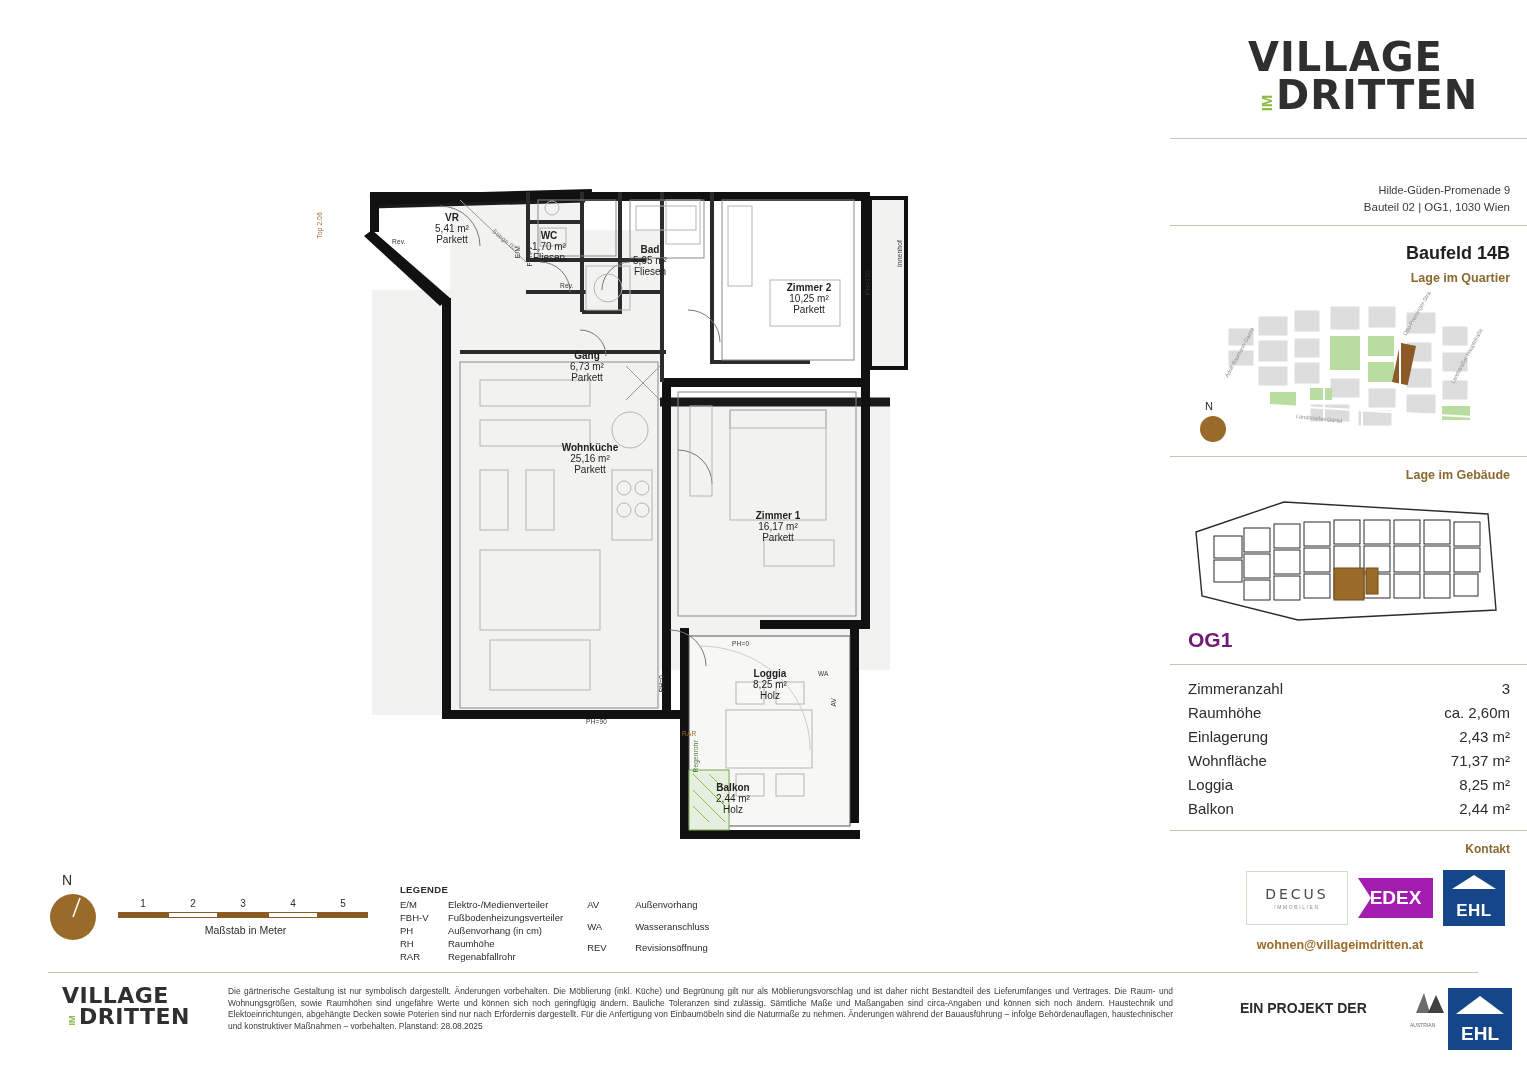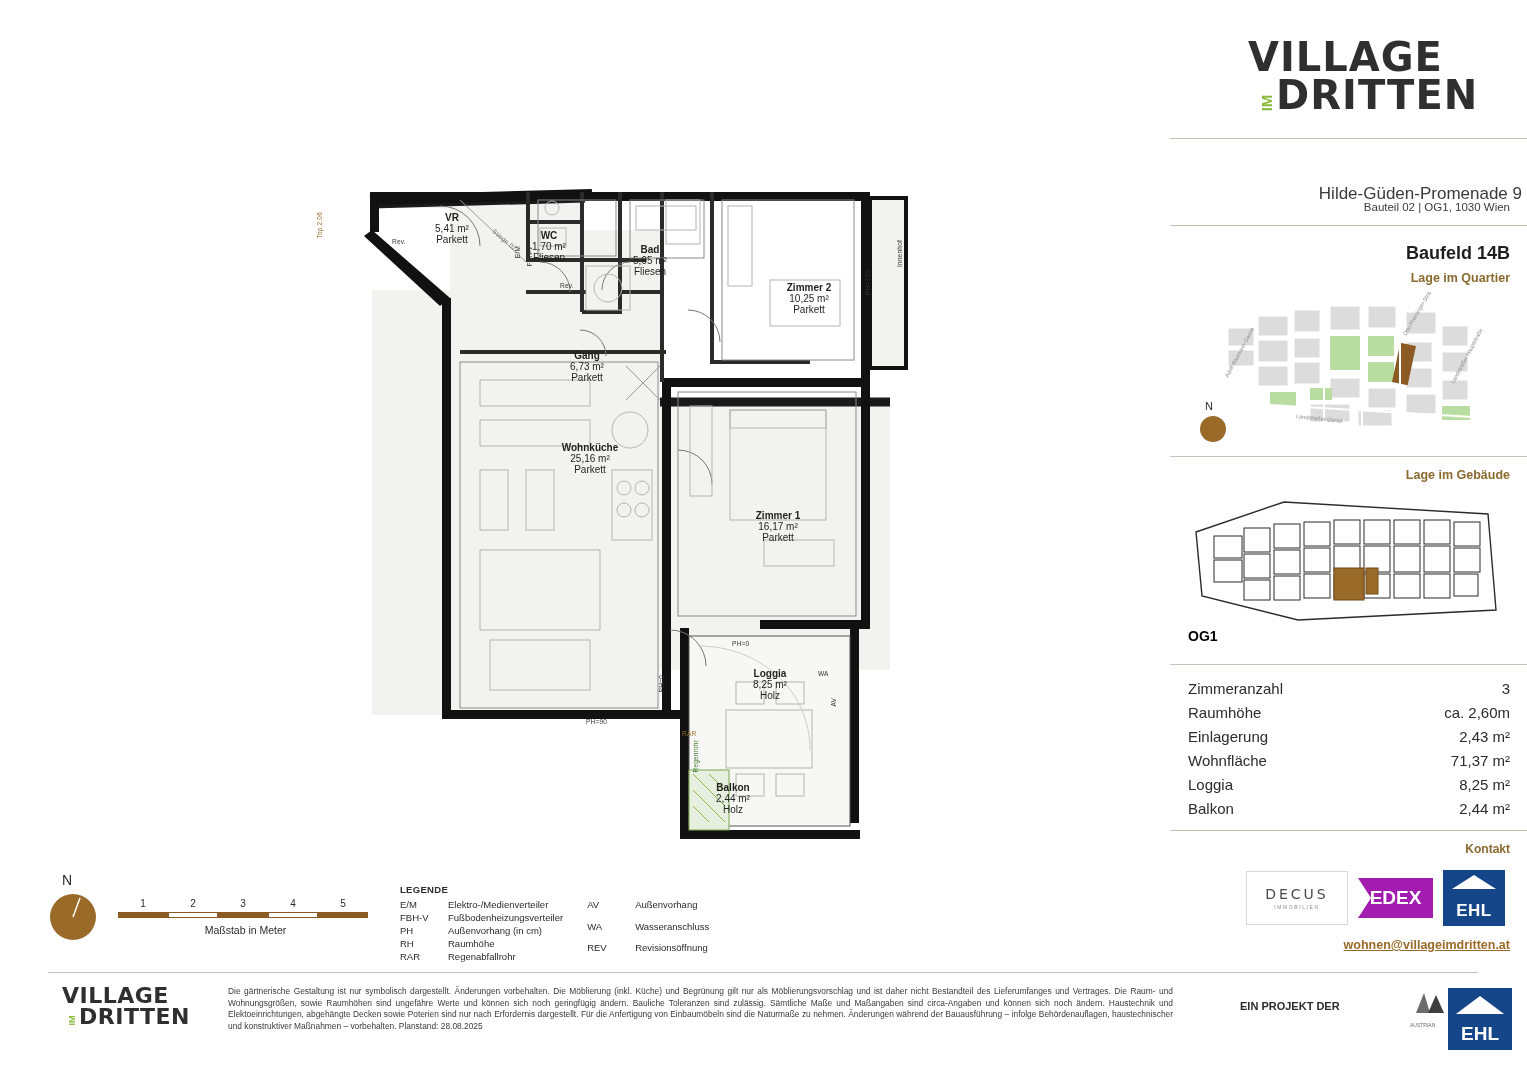--- a/index.html
+++ b/index.html
@@ -13,52 +13,52 @@
   
   .right-panel{position:absolute;left:1170px;top:0;width:357px;height:1080px;}
   .logo-main{position:absolute;left:78px;top:38px;width:240px;}
   .logo-village{font-family:"DejaVu Sans", sans-serif;font-weight:bold;font-size:40px;letter-spacing:1px;color:#2f2f2f;line-height:38px;}
   .logo-row2{display:flex;align-items:flex-end;gap:6px;line-height:38px;}
   .logo-im{font-size:15px;font-weight:bold;color:#8aba3f;transform:rotate(-90deg);transform-origin:center;display:inline-block;width:22px;height:22px;text-align:center;}
   .logo-dritten{font-family:"DejaVu Sans", sans-serif;font-weight:bold;font-size:40px;color:#2f2f2f;letter-spacing:1px;}
   .hr{position:absolute;left:0;width:357px;height:1px;background:#c9c3b5;}
 
   .top-nr{position:absolute;left:0;top:152px;width:340px;text-align:right;font-size:23px;font-weight:bold;color:#1f1f1f;}
-  .addr1{position:absolute;left:12px;top:184px;width:340px;text-align:right;font-size:17px;color:#3a3a3a;}
+  .addr1{position:absolute;left:0;top:184px;width:340px;text-align:right;font-size:11px;color:#3a3a3a;}
   .addr2{position:absolute;left:0;top:201px;width:340px;text-align:right;font-size:11.5px;color:#3a3a3a;}
 
   .baufeld{position:absolute;left:0;top:243px;width:340px;text-align:right;font-size:18px;font-weight:bold;color:#1f1f1f;}
   .lage-quartier{position:absolute;left:0;top:271px;width:340px;text-align:right;font-size:12.5px;font-weight:bold;color:#8a6a2e;}
 
   .quartier-map{position:absolute;left:40px;top:292px;width:300px;height:160px;}
   .compass-small{position:absolute;left:28px;top:410px;width:34px;height:34px;}
   .compass-circle{width:26px;height:26px;border-radius:50%;background:#9a6a28;position:absolute;left:2px;top:6px;}
   .compass-n{position:absolute;left:7px;top:-10px;font-size:11px;color:#2b2b2b;}
 
   .lage-gebaeude{position:absolute;left:0;top:468px;width:340px;text-align:right;font-size:12.5px;font-weight:bold;color:#8a6a2e;}
   .bldg-map{position:absolute;left:18px;top:492px;width:322px;height:135px;}
 
-  .og-label{position:absolute;left:18px;top:628px;font-size:14px;font-weight:bold;color:#000000;}
+  .og-label{position:absolute;left:18px;top:628px;font-size:21px;font-weight:bold;color:#701a75;}
 
   .facts{position:absolute;left:18px;top:676px;width:322px;font-size:15px;color:#2b2b2b;}
   .fact-row{display:flex;justify-content:space-between;padding:3.5px 0;}
   .fact-row .k{text-align:left;}
   .fact-row .v{text-align:right;}
 
   .kontakt{position:absolute;left:0;top:842px;width:340px;text-align:right;font-size:12px;font-weight:bold;color:#8a6a2e;}
   .partners{position:absolute;left:76px;top:868px;width:270px;height:60px;display:flex;align-items:center;gap:10px;}
   .decus{width:100px;height:52px;border:1px solid #ddd8cd;background:#fff;display:flex;flex-direction:column;align-items:center;justify-content:center;}
   .decus-t{font-family:"DejaVu Sans", sans-serif;font-size:14px;letter-spacing:3px;color:#4a4a4a;}
   .decus-s{font-size:5px;letter-spacing:1.6px;color:#8d8d8d;margin-top:2px;}
   .edex{width:75px;height:40px;background:#a21caf;color:#fff;font-weight:bold;font-size:19px;display:flex;align-items:center;justify-content:center;position:relative;}
   .edex:before{content:"";position:absolute;left:0;top:0;border-left:13px solid #fff;border-top:20px solid transparent;border-bottom:20px solid transparent;}
   .ehl-box{width:62px;height:56px;background:#16468a;position:relative;display:flex;align-items:flex-end;justify-content:center;}
   .ehl-box .roof{position:absolute;top:5px;left:50%;transform:translateX(-50%);width:0;height:0;border-left:22px solid transparent;border-right:22px solid transparent;border-bottom:14px solid #fff;}
   .ehl-box .txt{color:#fff;font-weight:bold;font-size:17px;margin-bottom:5px;letter-spacing:.5px;}
-  .mail{position:absolute;left:0;top:938px;width:340px;text-align:right;font-size:12.5px;font-weight:bold;color:#9a6a28;text-decoration:underline;}
+  .mail{position:absolute;left:0;top:938px;width:340px;text-align:center;font-size:12.5px;font-weight:bold;color:#9a6a28;}
 
   
   .plan{position:absolute;left:330px;top:170px;width:620px;height:680px;}
   .rlabel{position:absolute;text-align:center;font-size:10px;line-height:11px;color:#1f1f1f;}
   .rlabel b{font-weight:bold;}
   .tiny{position:absolute;font-size:6.5px;color:#333;letter-spacing:.2px;}
   .vert{writing-mode:vertical-rl;transform:rotate(180deg);}
 
   
   .compass-big{position:absolute;left:46px;top:872px;width:60px;height:72px;}
@@ -78,21 +78,21 @@
 
   .footer-line{position:absolute;left:48px;top:972px;width:1430px;height:1px;background:#c9c3b5;}
   .footer-logo{position:absolute;left:62px;top:985px;width:150px;}
   .fl-v{font-family:"DejaVu Sans", sans-serif;font-weight:bold;font-size:22px;color:#2f2f2f;line-height:21px;letter-spacing:.5px;}
   .fl-row{display:flex;align-items:flex-end;gap:4px;line-height:21px;}
   .fl-im{font-size:9px;font-weight:bold;color:#8aba3f;transform:rotate(-90deg);display:inline-block;width:13px;height:13px;text-align:center;}
   .fl-d{font-family:"DejaVu Sans", sans-serif;font-weight:bold;font-size:22px;color:#2f2f2f;letter-spacing:.5px;}
 
   .disclaimer{position:absolute;left:228px;top:986px;width:945px;font-size:8.4px;line-height:11.6px;color:#3a3a3a;text-align:justify;}
 
-  .proj{position:absolute;left:1240px;top:1000px;font-size:11px;font-weight:bold;color:#2b2b2b;}
+  .proj{position:absolute;left:1240px;top:1000px;font-size:14px;font-weight:bold;color:#2b2b2b;}
   .austrian{position:absolute;left:1406px;top:985px;width:46px;height:46px;}
   .ehl-foot{position:absolute;left:1448px;top:988px;width:64px;height:62px;background:#16468a;display:flex;align-items:flex-end;justify-content:center;}
 </style>
 </head>
 <body>
 
 <div class="page">
 
   <div class="plan">
     <svg width="620" height="680" viewBox="0 0 620 680">

